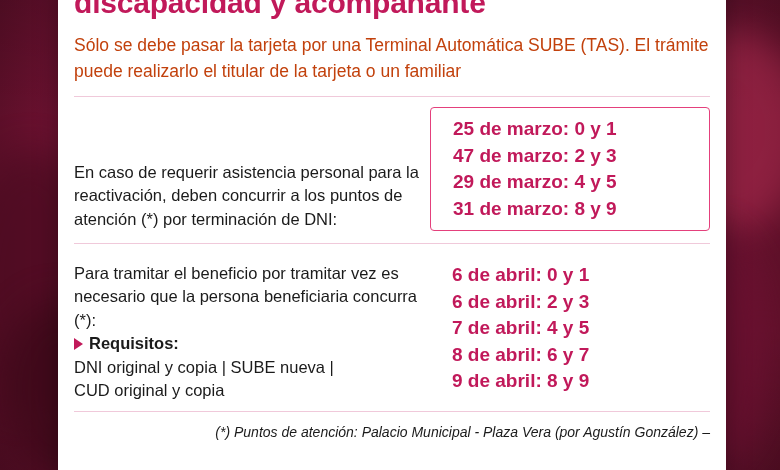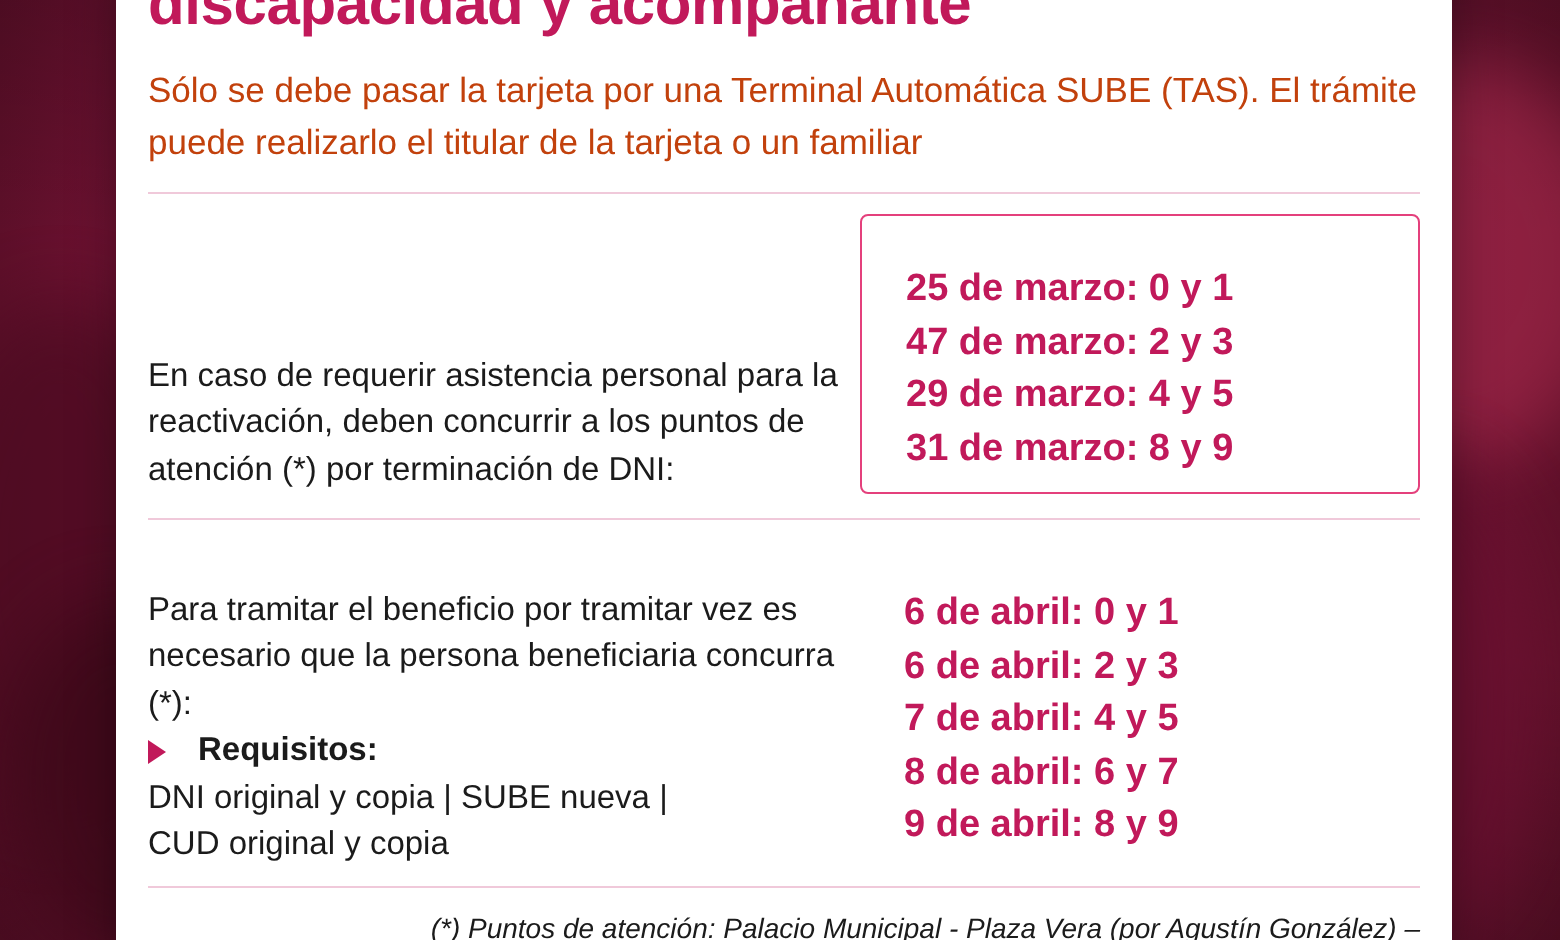--- a/index.html
+++ b/index.html
@@ -110,21 +110,21 @@
   .section .text-col p {
     margin: 0;
     font-size: 16.5px;
     line-height: 23.5px;
     color: #1b1b1b;
   }
   .dates-box {
     flex: 1 1 auto;
     border: 1.6px solid #e4407c;
     border-radius: 4px;
-    padding: 24px 10px 8px 22px;
+    padding: 8px 10px 8px 22px;
     box-sizing: border-box;
   }
   .dates-box.plain {
     border: none;
     padding-left: 22px;
   }
   .date-row {
     font-size: 19px;
     line-height: 26.5px;
     font-weight: bold;
@@ -132,21 +132,21 @@
     white-space: nowrap;
   }
   .req-title {
     margin: 12px 0 0 0;
     font-size: 16.5px;
     line-height: 22px;
     font-weight: bold;
     color: #1b1b1b;
     display: flex;
     align-items: center;
-    gap: 16px;
+    gap: 6px;
   }
   .tri {
     width: 0; height: 0;
     border-left: 9px solid #c1195a;
     border-top: 6px solid transparent;
     border-bottom: 6px solid transparent;
     display: inline-block;
   }
   .req-line {
     margin: 2px 0 0 0;

